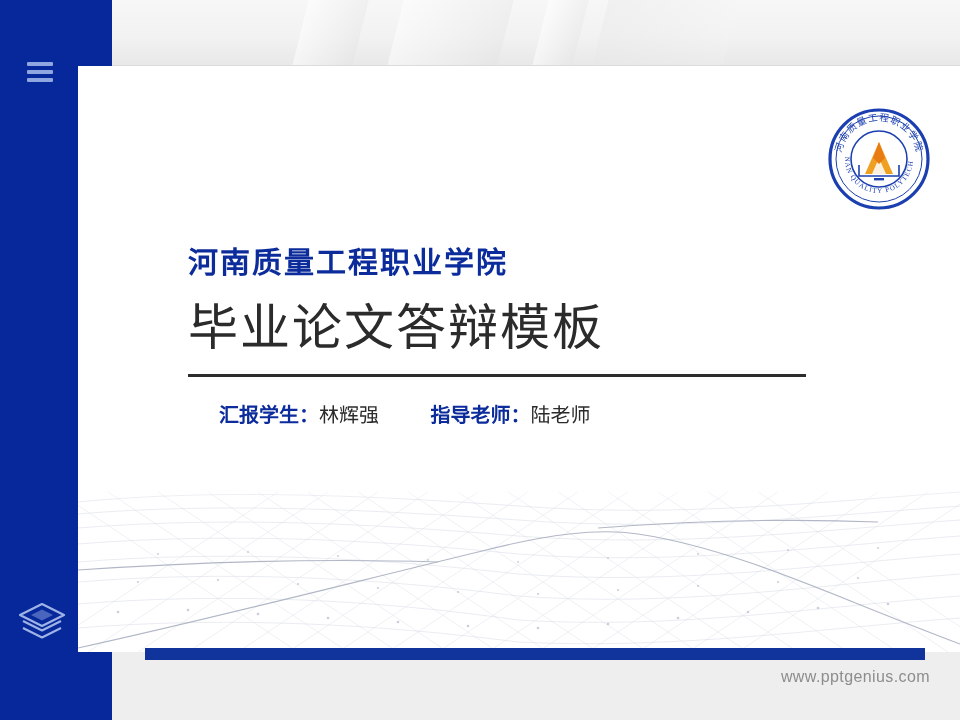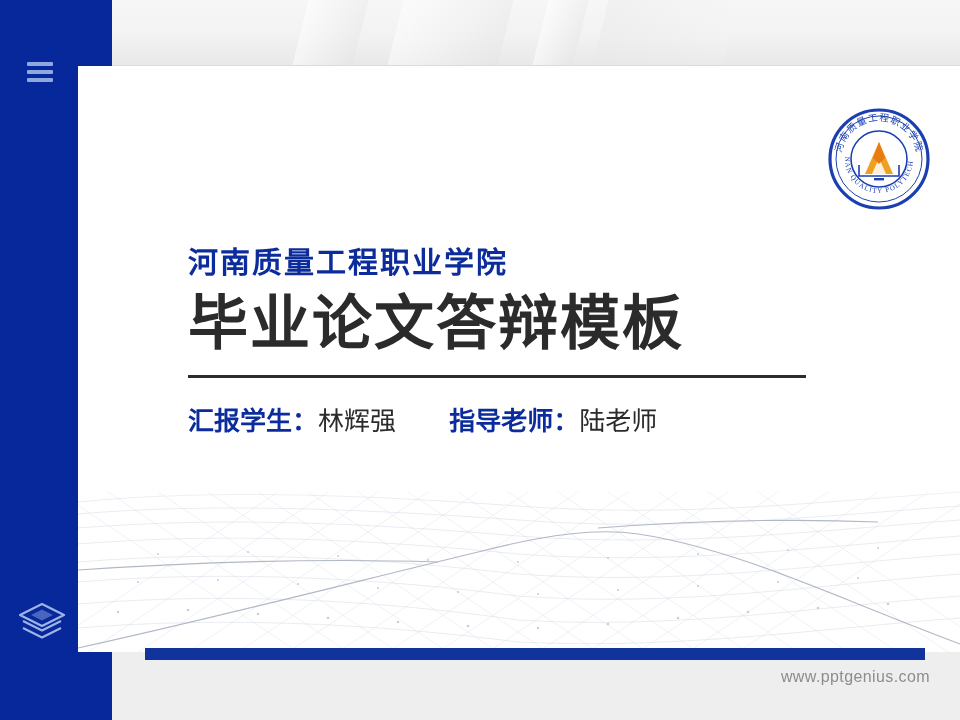--- a/index.html
+++ b/index.html
@@ -107,38 +107,39 @@
   }
   .subtitle {
     font-size: 30px;
     font-weight: bold;
     color: #0c2c9c;
     letter-spacing: 2px;
     line-height: 1.15;
     white-space: nowrap;
   }
   .title {
-    margin-top: 10px;
-    font-size: 60px;
-    font-weight: bold;
+    margin-top: 20px;
+    font-size: 50px;
+    font-weight: normal;
     color: #2b2b2b;
     letter-spacing: 2px;
     line-height: 1.1;
     white-space: nowrap;
   }
   .divider {
     margin-top: 18px;
     width: 618px;
     height: 3px;
     background: #2d2d2d;
   }
   .meta-row {
     margin-top: 22px;
-    font-size: 26px;
+    font-size: 20px;
     white-space: nowrap;
+    margin-left: 31px;
   }
   .meta-item { display: inline-block; margin-right: 46px; }
   .meta-label {
     font-weight: bold;
     color: #0c2c9c;
   }
   .meta-value {
     color: #2b2b2b;
   }
 

